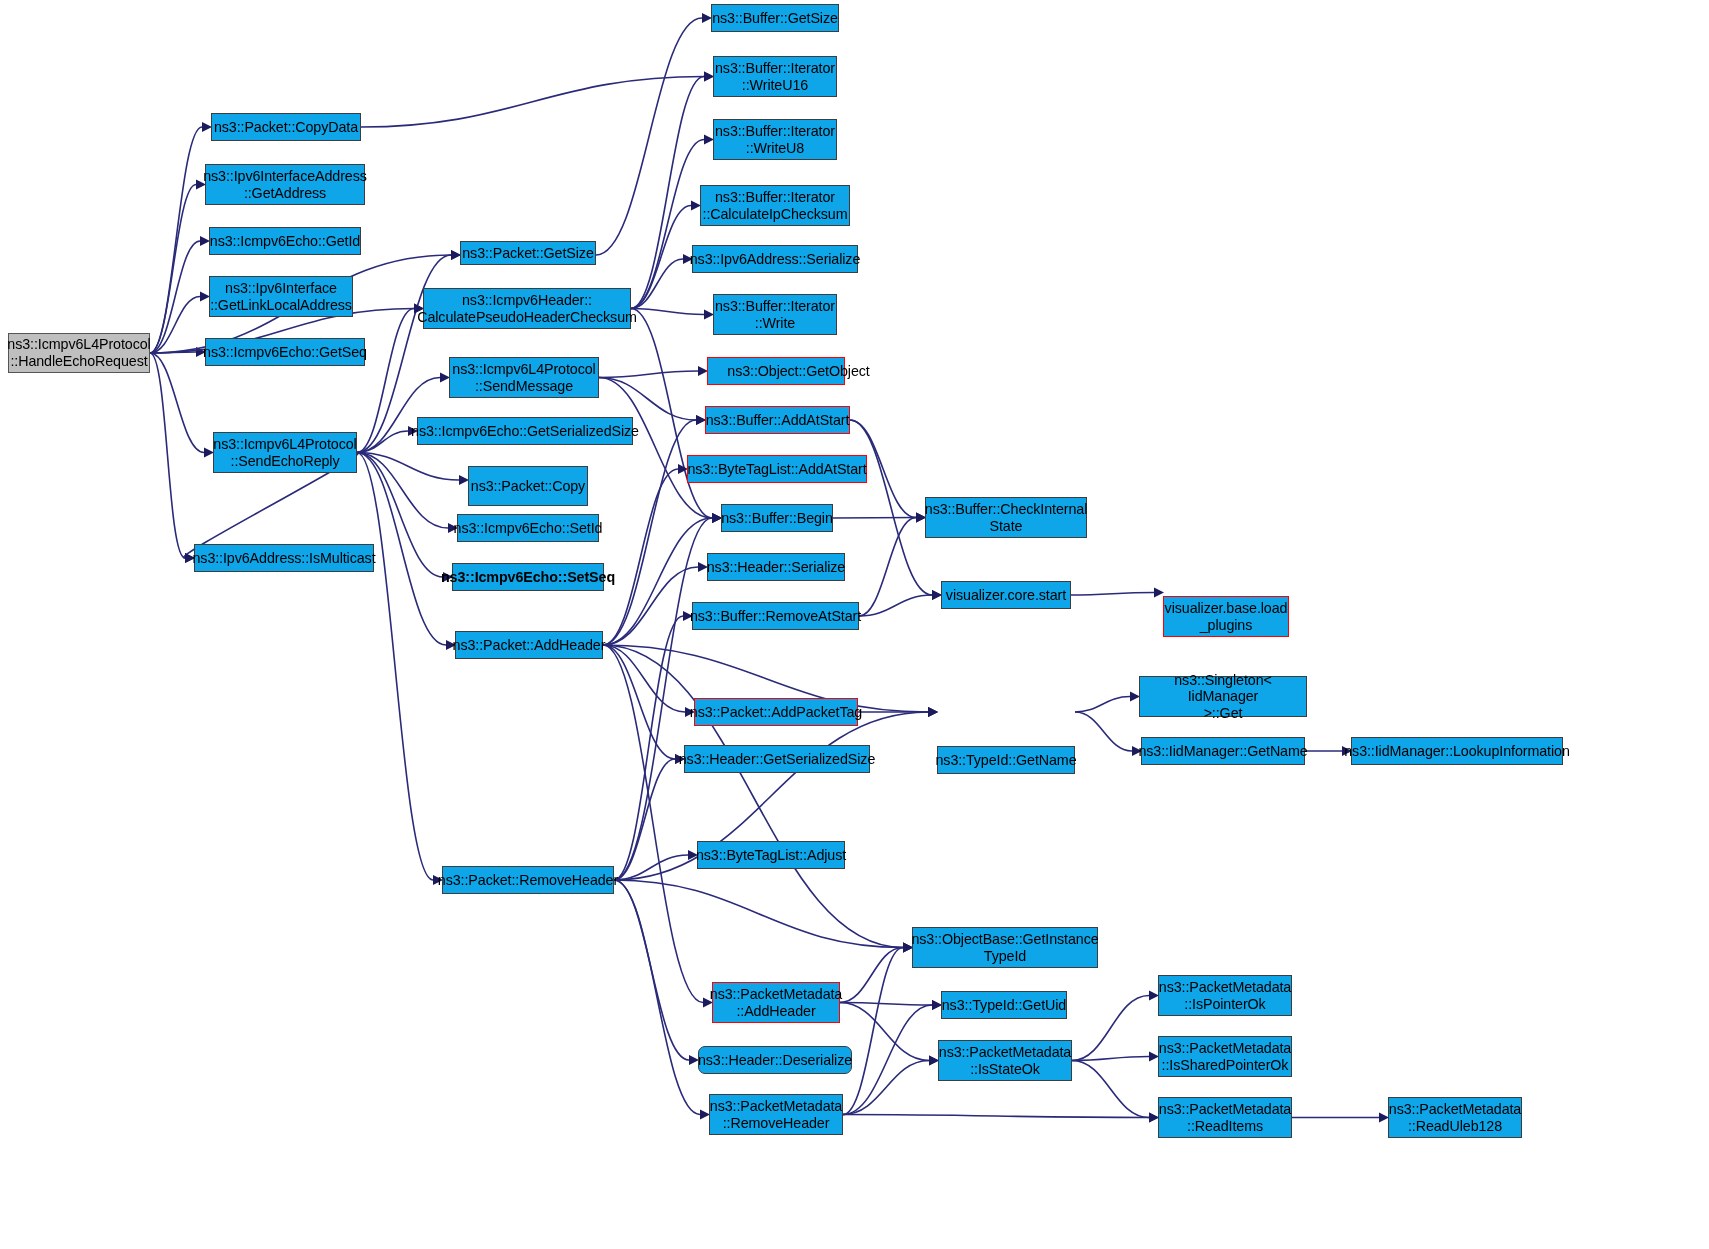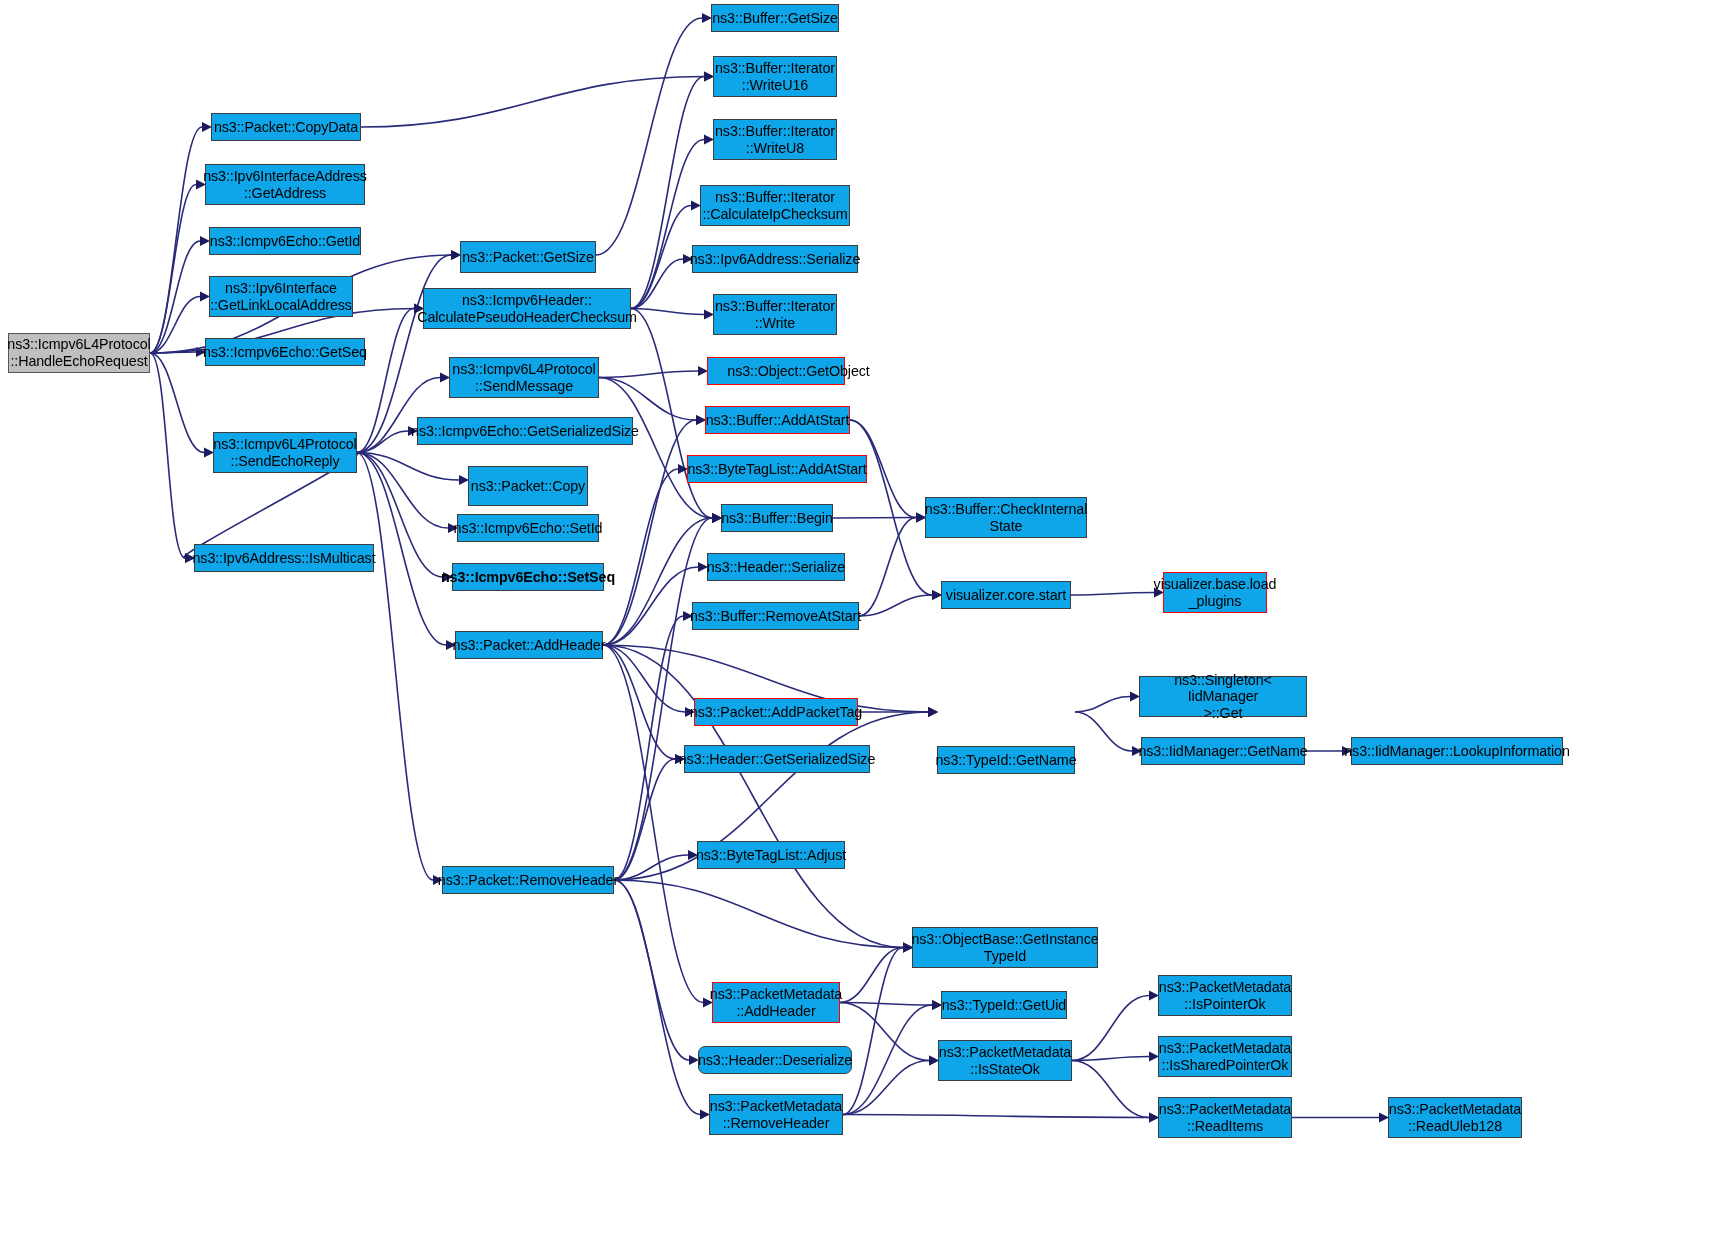--- a/index.html
+++ b/index.html
@@ -203,21 +203,21 @@
       <div class="node-box" style="left: 211px; top: 113px; width: 150px; height: 28px;">ns3::Packet::CopyData</div>
       <div class="node-box" style="left: 205px; top: 164px; width: 160px; height: 41px;">ns3::Ipv6InterfaceAddress
 ::GetAddress</div>
       <div class="node-box" style="left: 209px; top: 227px; width: 152px; height: 28px;">ns3::Icmpv6Echo::GetId</div>
       <div class="node-box" style="left: 209px; top: 276px; width: 144px; height: 41px;">ns3::Ipv6Interface
 ::GetLinkLocalAddress</div>
       <div class="node-box" style="left: 205px; top: 338px; width: 160px; height: 28px;">ns3::Icmpv6Echo::GetSeq</div>
       <div class="node-box" style="left: 213px; top: 432px; width: 144px; height: 41px;">ns3::Icmpv6L4Protocol
 ::SendEchoReply</div>
       <div class="node-box" style="left: 194px; top: 544px; width: 180px; height: 28px;">ns3::Ipv6Address::IsMulticast</div>
-      <div class="node-box" style="left: 460px; top: 241px; width: 136px; height: 32px;">ns3::Packet::GetSize</div>
+      <div class="node-box" style="left: 460px; top: 241px; width: 136px; height: 24px;">ns3::Packet::GetSize</div>
       <div class="node-box" style="left: 423px; top: 288px; width: 208px; height: 41px;">ns3::Icmpv6Header::
 CalculatePseudoHeaderChecksum</div>
       <div class="node-box" style="left: 449px; top: 357px; width: 150px; height: 41px;">ns3::Icmpv6L4Protocol
 ::SendMessage</div>
       <div class="node-box" style="left: 417px; top: 417px; width: 216px; height: 28px;">ns3::Icmpv6Echo::GetSerializedSize</div>
       <div class="node-box" style="left: 468px; top: 466px; width: 120px; height: 40px;">ns3::Packet::Copy</div>
       <div class="node-box" style="left: 457px; top: 514px; width: 142px; height: 28px;">ns3::Icmpv6Echo::SetId</div>
       <div class="node-box" style="left: 452px; top: 563px; width: 152px; height: 28px; font-weight: bold;">ns3::Icmpv6Echo::SetSeq</div>
       <div class="node-box" style="left: 455px; top: 631px; width: 148px; height: 28px;">ns3::Packet::AddHeader</div>
       <div class="node-box" style="left: 442px; top: 866px; width: 172px; height: 28px;">ns3::Packet::RemoveHeader</div>
@@ -241,21 +241,21 @@
       <div class="node-box" style="left: 684px; top: 745px; width: 186px; height: 28px;">ns3::Header::GetSerializedSize</div>
       <div class="node-box" style="left: 697px; top: 841px; width: 148px; height: 28px;">ns3::ByteTagList::Adjust</div>
       <div class="node-box red" style="left: 712px; top: 982px; width: 128px; height: 41px;">ns3::PacketMetadata
 ::AddHeader</div>
       <div class="node-box" style="left: 698px; top: 1046px; width: 154px; height: 28px; border-radius: 7px;">ns3::Header::Deserialize</div>
       <div class="node-box" style="left: 709px; top: 1094px; width: 134px; height: 41px;">ns3::PacketMetadata
 ::RemoveHeader</div>
       <div class="node-box" style="left: 925px; top: 497px; width: 162px; height: 41px;">ns3::Buffer::CheckInternal
 State</div>
       <div class="node-box" style="left: 941px; top: 581px; width: 130px; height: 28px;">visualizer.core.start</div>
-      <div class="node-box red" style="left: 1163px; top: 572px; width: 104px; height: 41px;">visualizer.base.load
+      <div class="node-box red" style="left: 1163px; top: 596px; width: 126px; height: 41px;">visualizer.base.load
 _plugins</div>
       <div class="node-box" style="left: 937px; top: 698px; width: 138px; height: 28px; margin-top: 48px;">ns3::TypeId::GetName</div>
       <div class="node-box" style="left: 1139px; top: 676px; width: 168px; height: 41px;">ns3::Singleton&lt; IidManager
 &gt;::Get</div>
       <div class="node-box" style="left: 1141px; top: 737px; width: 164px; height: 28px;">ns3::IidManager::GetName</div>
       <div class="node-box" style="left: 1351px; top: 737px; width: 212px; height: 28px;">ns3::IidManager::LookupInformation</div>
       <div class="node-box" style="left: 912px; top: 927px; width: 186px; height: 41px;">ns3::ObjectBase::GetInstance
 TypeId</div>
       <div class="node-box" style="left: 941px; top: 991px; width: 126px; height: 28px;">ns3::TypeId::GetUid</div>
       <div class="node-box" style="left: 938px; top: 1040px; width: 134px; height: 41px;">ns3::PacketMetadata

